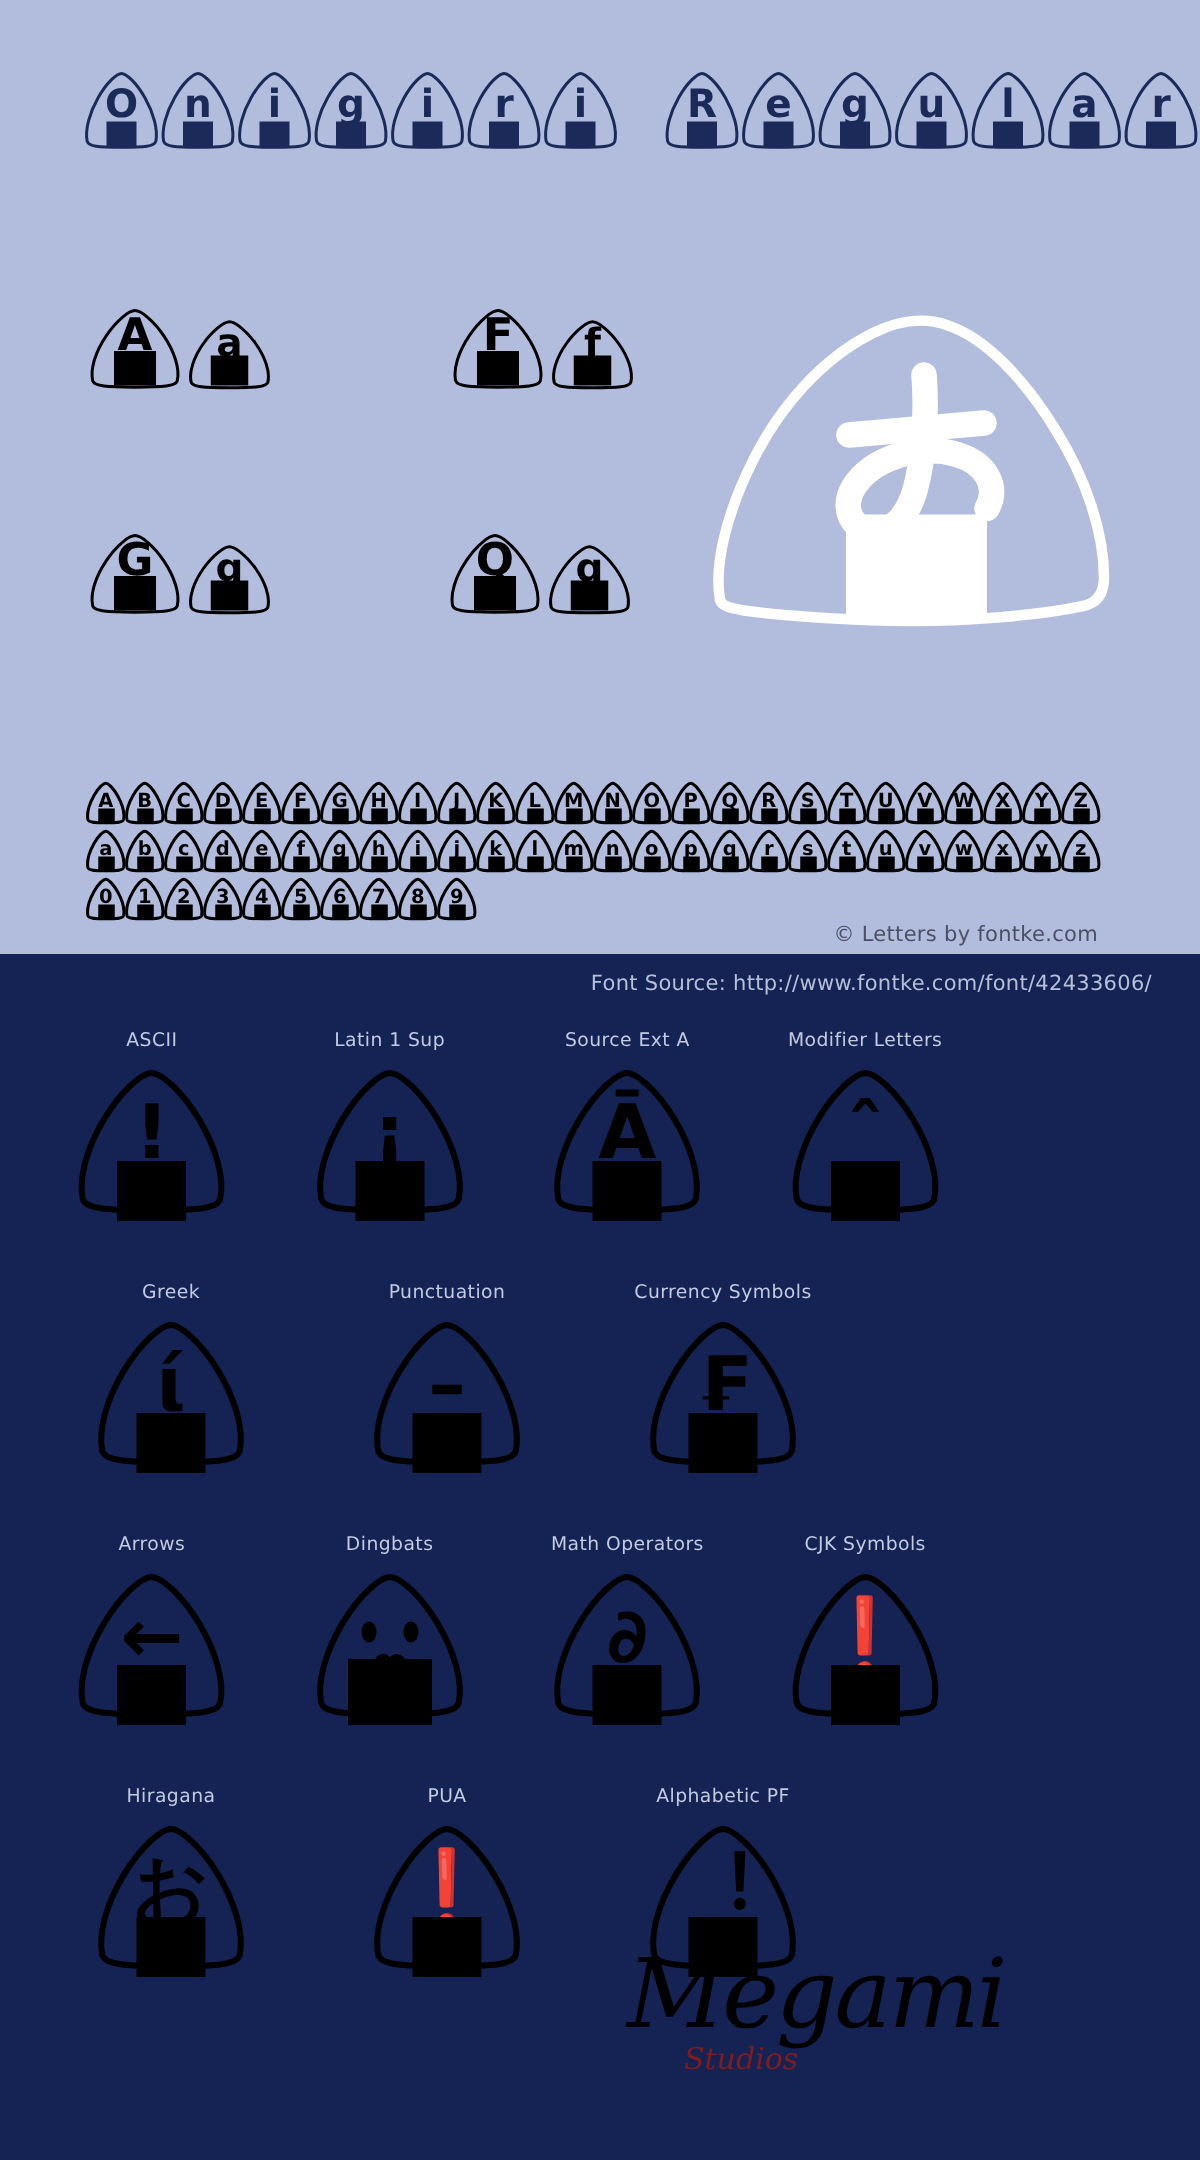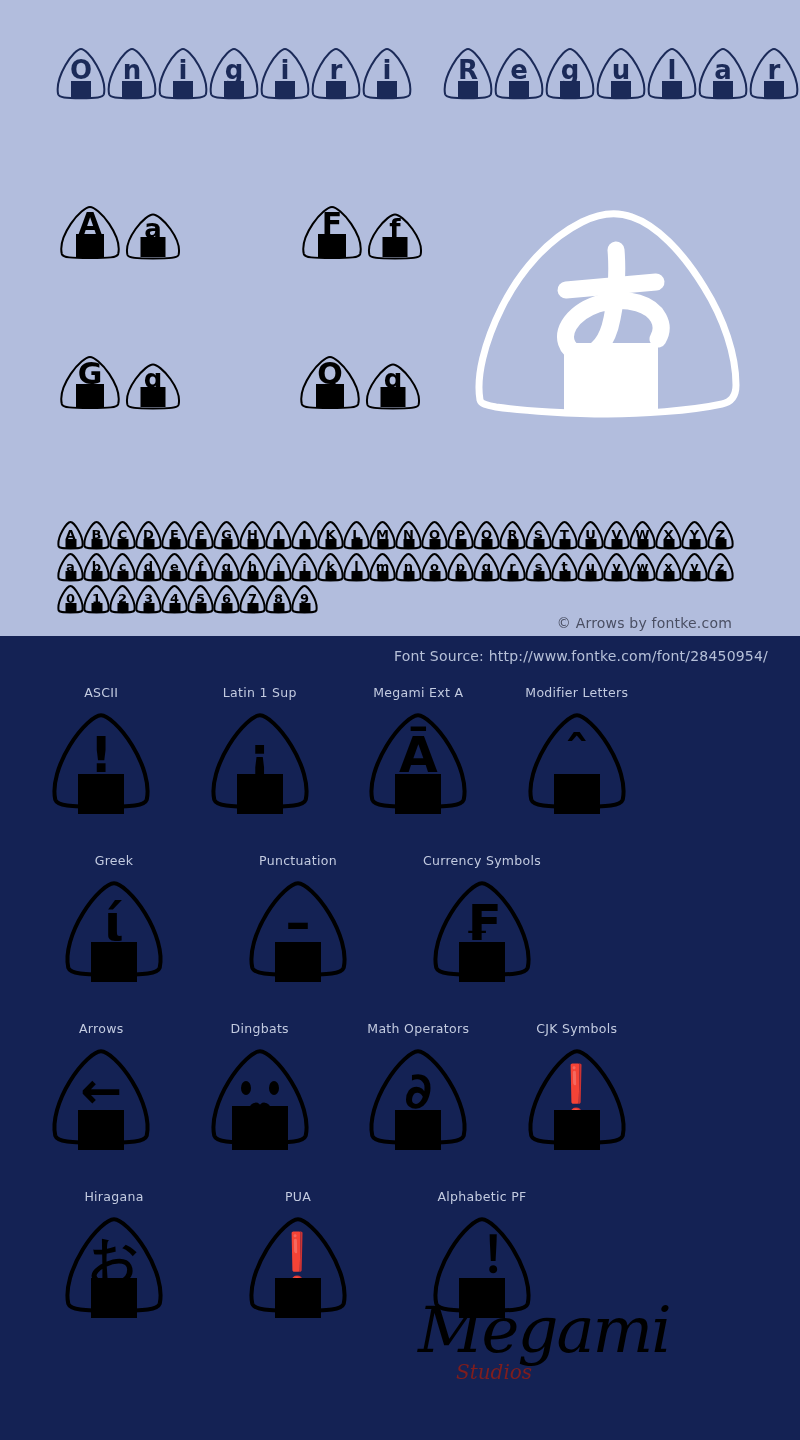--- a/index.html
+++ b/index.html
@@ -355,41 +355,41 @@
         </svg><span class="ch">5</span><span class="nori"></span></div><div class="onigiri"><svg class="body" viewBox="0 0 100 100" preserveAspectRatio="none">
           <path d="M6,88 C3,74 9,54 20,36 C31,18 44,7 50,7 C56,7 69,18 80,36 C91,54 97,74 94,88 C92,94 80,95 50,95 C20,95 8,94 6,88 Z" fill="none" stroke="#000" stroke-width="2" vector-effect="non-scaling-stroke"></path>
         </svg><span class="ch">6</span><span class="nori"></span></div><div class="onigiri"><svg class="body" viewBox="0 0 100 100" preserveAspectRatio="none">
           <path d="M6,88 C3,74 9,54 20,36 C31,18 44,7 50,7 C56,7 69,18 80,36 C91,54 97,74 94,88 C92,94 80,95 50,95 C20,95 8,94 6,88 Z" fill="none" stroke="#000" stroke-width="2" vector-effect="non-scaling-stroke"></path>
         </svg><span class="ch">7</span><span class="nori"></span></div><div class="onigiri"><svg class="body" viewBox="0 0 100 100" preserveAspectRatio="none">
           <path d="M6,88 C3,74 9,54 20,36 C31,18 44,7 50,7 C56,7 69,18 80,36 C91,54 97,74 94,88 C92,94 80,95 50,95 C20,95 8,94 6,88 Z" fill="none" stroke="#000" stroke-width="2" vector-effect="non-scaling-stroke"></path>
         </svg><span class="ch">8</span><span class="nori"></span></div><div class="onigiri"><svg class="body" viewBox="0 0 100 100" preserveAspectRatio="none">
           <path d="M6,88 C3,74 9,54 20,36 C31,18 44,7 50,7 C56,7 69,18 80,36 C91,54 97,74 94,88 C92,94 80,95 50,95 C20,95 8,94 6,88 Z" fill="none" stroke="#000" stroke-width="2" vector-effect="non-scaling-stroke"></path>
         </svg><span class="ch">9</span><span class="nori"></span></div></div>
 
-  <div id="credit">© Arrows by fontke.com</div>
+  <div id="credit">© Letters by fontke.com</div>
 </div>
 
 <div id="bottom-panel">
-  <div id="font-source">Font Source: http://www.fontke.com/font/28450954/</div>
+  <div id="font-source">Font Source: http://www.fontke.com/font/42433606/</div>
   <div class="block-grid" id="block-grid">
       <div class="block-row">
         <div class="block-cell">
           <div class="block-label">ASCII</div>
           <div class="block-glyph"><svg class="body" viewBox="0 0 100 100" preserveAspectRatio="none">
               <path d="M6,88 C3,74 9,54 20,36 C31,18 44,7 50,7 C56,7 69,18 80,36 C91,54 97,74 94,88 C92,94 80,95 50,95 C20,95 8,94 6,88 Z" fill="none" stroke="#000" stroke-width="4" vector-effect="non-scaling-stroke"></path>
             </svg><span class="ch">!</span><span class="nori"></span></div>
         </div>
         <div class="block-cell">
           <div class="block-label">Latin 1 Sup</div>
           <div class="block-glyph"><svg class="body" viewBox="0 0 100 100" preserveAspectRatio="none">
               <path d="M6,88 C3,74 9,54 20,36 C31,18 44,7 50,7 C56,7 69,18 80,36 C91,54 97,74 94,88 C92,94 80,95 50,95 C20,95 8,94 6,88 Z" fill="none" stroke="#000" stroke-width="4" vector-effect="non-scaling-stroke"></path>
             </svg><span class="ch">¡</span><span class="nori"></span></div>
         </div>
         <div class="block-cell">
-          <div class="block-label">Megami Ext A</div>
+          <div class="block-label">Source Ext A</div>
           <div class="block-glyph"><svg class="body" viewBox="0 0 100 100" preserveAspectRatio="none">
               <path d="M6,88 C3,74 9,54 20,36 C31,18 44,7 50,7 C56,7 69,18 80,36 C91,54 97,74 94,88 C92,94 80,95 50,95 C20,95 8,94 6,88 Z" fill="none" stroke="#000" stroke-width="4" vector-effect="non-scaling-stroke"></path>
             </svg><span class="ch">Ā</span><span class="nori"></span></div>
         </div>
         <div class="block-cell">
           <div class="block-label">Modifier Letters</div>
           <div class="block-glyph"><svg class="body" viewBox="0 0 100 100" preserveAspectRatio="none">
               <path d="M6,88 C3,74 9,54 20,36 C31,18 44,7 50,7 C56,7 69,18 80,36 C91,54 97,74 94,88 C92,94 80,95 50,95 C20,95 8,94 6,88 Z" fill="none" stroke="#000" stroke-width="4" vector-effect="non-scaling-stroke"></path>
             </svg><span class="ch">ˆ</span><span class="nori"></span></div>
         </div>

